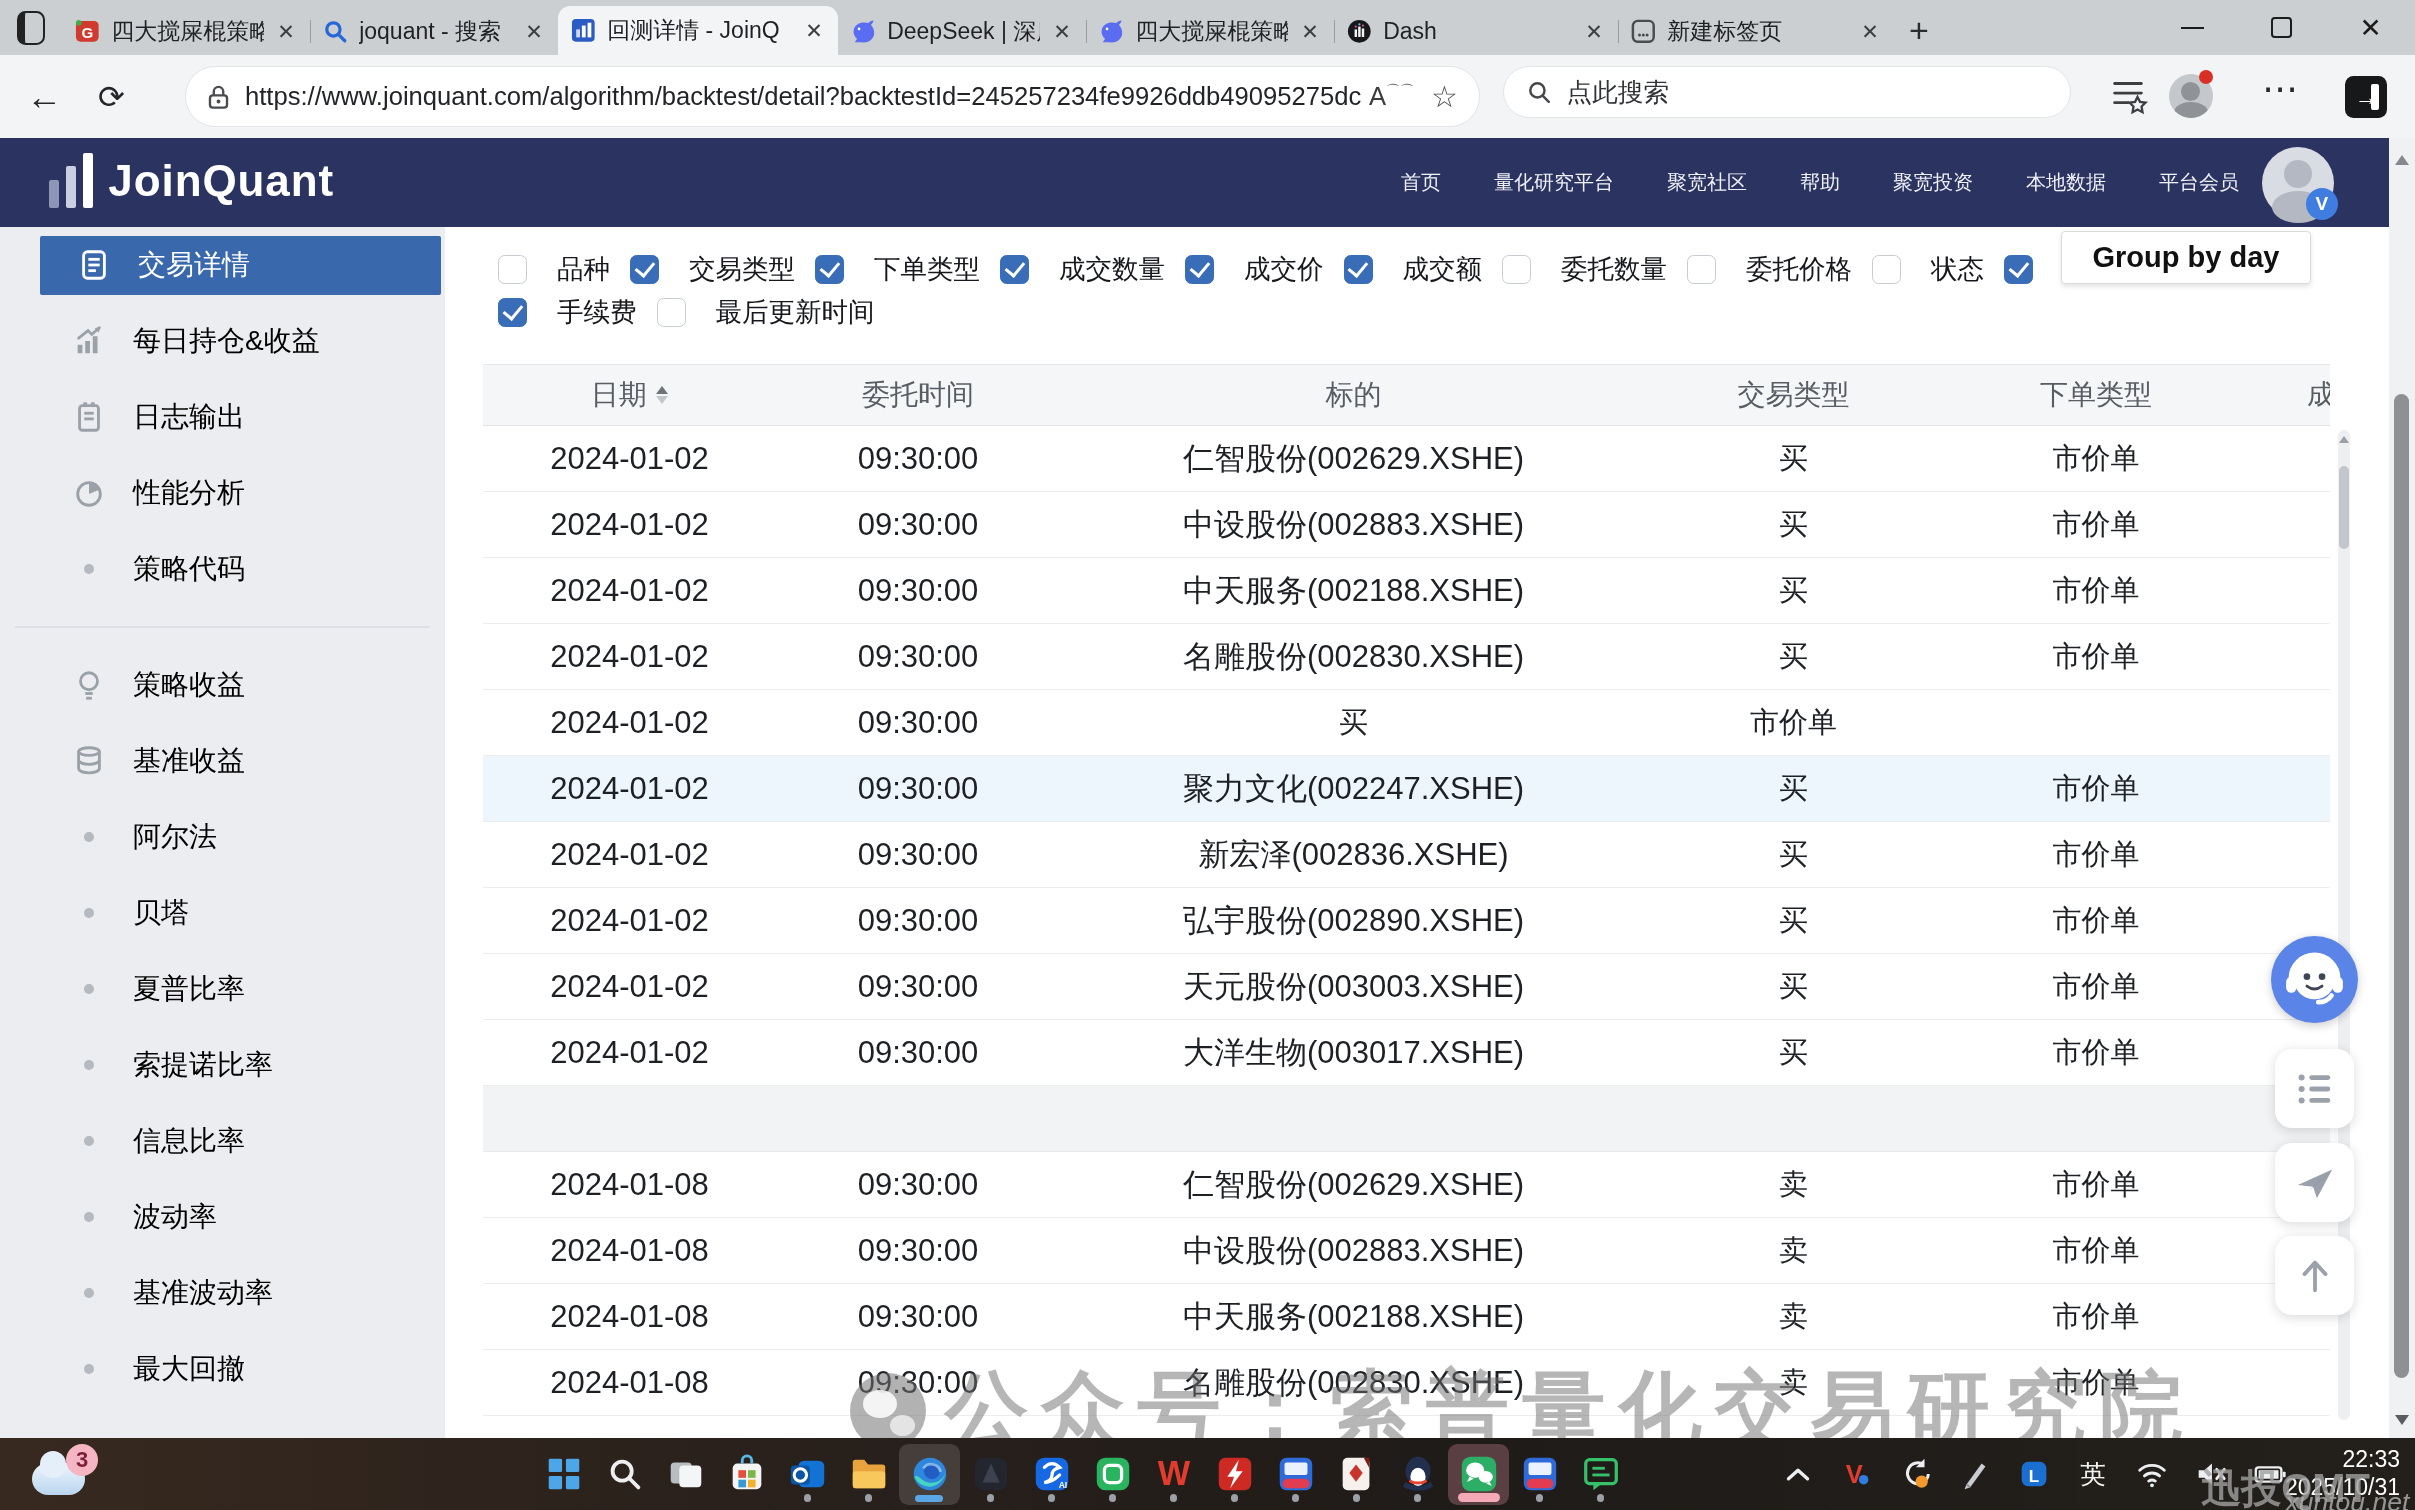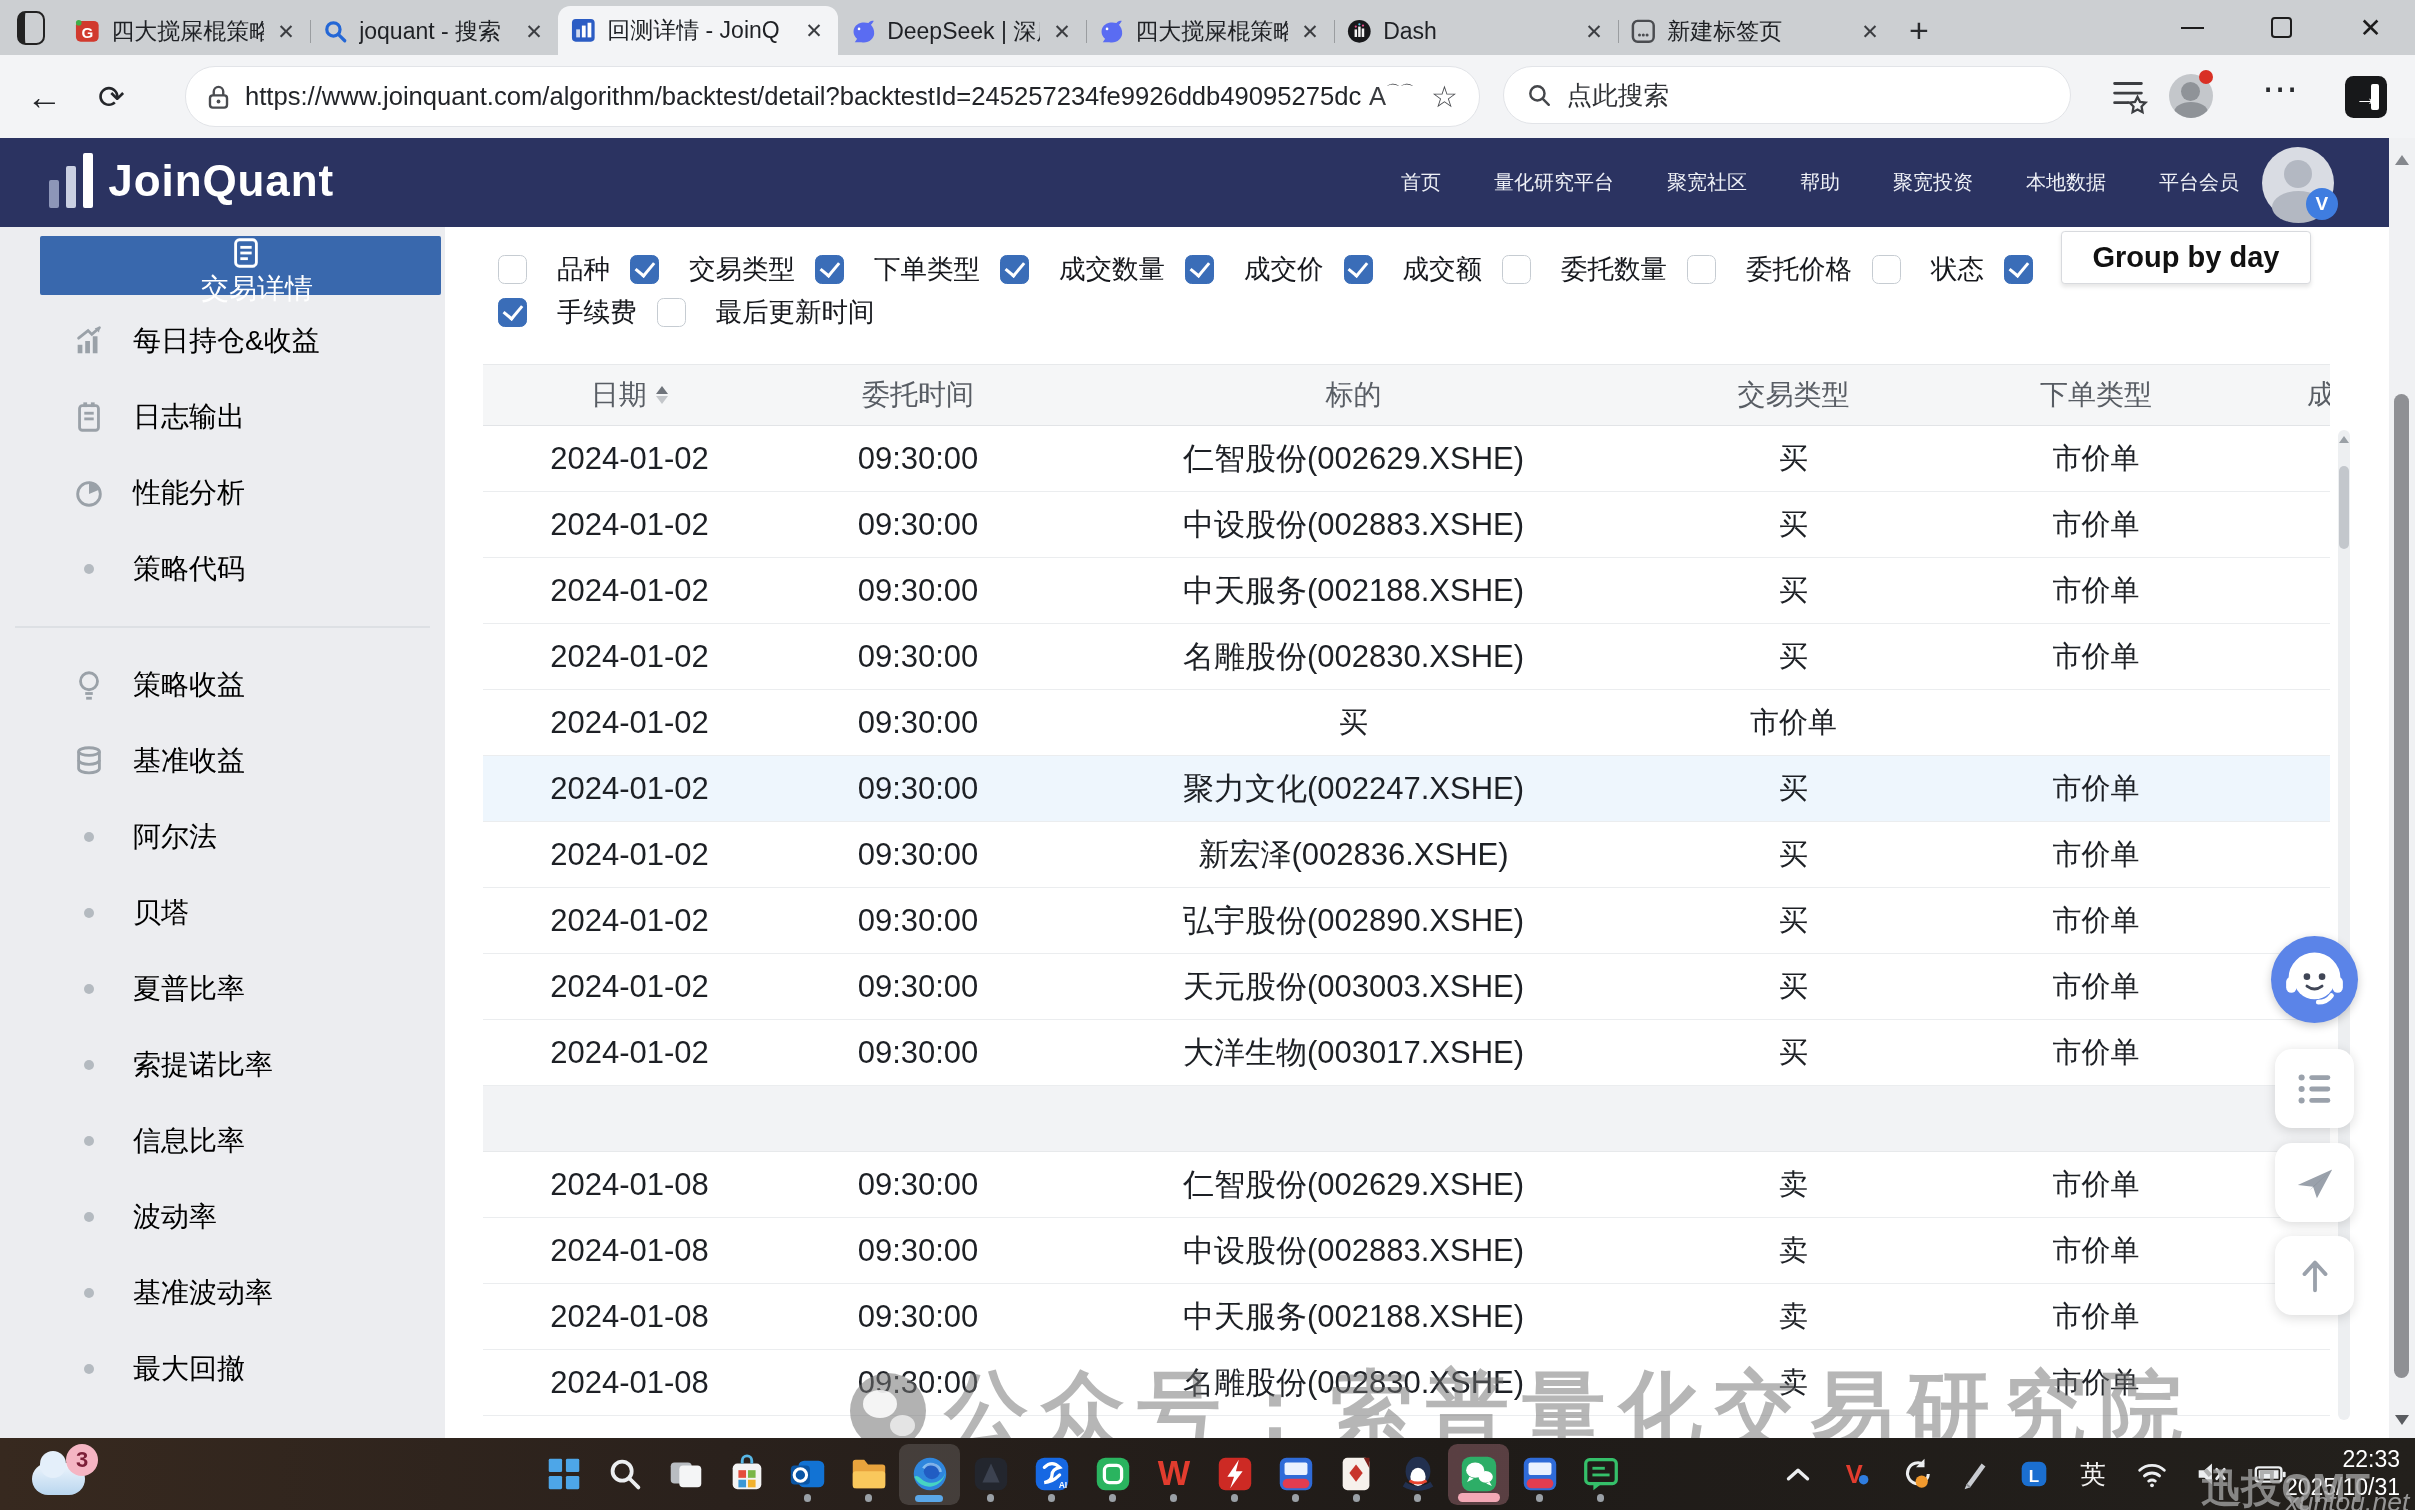--- a/index.html
+++ b/index.html
@@ -32,21 +32,21 @@
   .nav-glyph{position:absolute;top:21px;font-size:36px;color:#24262a;line-height:42px;}
   .back-btn{left:26.5px;}
   .refresh-btn{left:98px;font-size:32px;}
   .url-pill{position:absolute;left:185px;top:11.4px;width:1295px;height:61px;background:#fff;border:0.9px solid #e2e4e8;
             border-radius:30px;display:flex;align-items:center;padding:0 21px;box-sizing:border-box;}
   .url-pill svg{flex:0 0 auto;}
   .url-text{flex:1;font-size:25.6px;color:#222428;margin-left:15px;white-space:nowrap;overflow:hidden;}
   .aloud{font-size:25.6px;color:#3a3c40;margin:0 17px 0 7.6px;}
   .aloud sup{font-size:14px;}
   .star-btn{font-size:30px;color:#4a4c50;}
-  .search-pill{position:absolute;left:1503px;top:11.4px;width:568px;height:58px;background:#fff;border:0.9px solid #e2e4e8;
+  .search-pill{position:absolute;left:1503px;top:11.4px;width:568px;height:52px;background:#fff;border:0.9px solid #e2e4e8;
             border-radius:30px;display:flex;align-items:center;padding:0 23px;box-sizing:border-box;}
   .search-text{font-size:25.6px;color:#303236;margin-left:15px;}
   .addr-ic{position:absolute;top:19px;}
   .collections{left:2107px;}
   .profile{left:2169px;top:19px;width:44px;height:44px;border-radius:50%;background:#c4c7cb;position:absolute;overflow:hidden;}
   .profile::before{content:"";position:absolute;left:12.3px;top:7.6px;width:19px;height:19px;border-radius:50%;background:#8f9398;}
   .profile::after{content:"";position:absolute;left:4.7px;top:28px;width:34px;height:21px;border-radius:50%;background:#8f9398;}
   .profile-dot{position:absolute;left:2199px;top:15px;width:14px;height:14px;border-radius:50%;background:#d93025;z-index:2;}
   .more-btn{left:2262px;font-size:36px;color:#27292d;top:13.2px;position:absolute;}
   .split-btn{left:2345px;top:21px;position:absolute;width:42px;height:42px;background:#17181a;border-radius:8.5px;
@@ -69,21 +69,21 @@
   .nav-avatar::after{content:"";position:absolute;left:9.5px;top:44px;width:53px;height:32px;border-radius:50%;background:#b3b8c2;}
   .avatar-badge{position:absolute;right:-3.8px;bottom:-1.9px;width:32px;height:32px;border-radius:50%;background:#3f7de0;
                 color:#fff;font-size:19px;font-weight:bold;display:flex;align-items:center;justify-content:center;z-index:2;}
 
   
   .sidebar{position:absolute;left:0;top:227px;width:445px;height:1211px;background:#ecedf0;padding-top:0;box-sizing:border-box;}
   .side-item{height:76px;display:flex;align-items:center;padding-left:68px;color:#000000;font-size:28px;position:relative;}
   .side-item .s-ic{width:42px;height:36px;display:flex;align-items:center;justify-content:center;margin-right:23px;color:#9aa1a8;}
   .side-item .s-ic svg{width:34px;height:34px;}
   .side-item .bullet{width:10.4px;height:10.4px;border-radius:50%;background:#b4bac0;}
-  .side-item.active{height:59px;margin:8.5px 3.8px 8.5px 40px;padding-left:33px;background:#3968ad;border-radius:1.9px;color:#fff;flex-direction:column;}
+  .side-item.active{height:59px;margin:8.5px 3.8px 8.5px 40px;padding-left:33px;background:#3968ad;border-radius:1.9px;color:#fff;}
   .side-item.active .s-ic{color:#fff;}
   .side-divider{height:40px;display:flex;align-items:center;padding:0 15px;}
   .side-divider i{display:block;width:100%;height:1.9px;background:#dde0e4;}
 
   
   .main{position:absolute;left:445px;top:227px;width:1945px;height:1211px;background:#fff;}
   .filters{position:absolute;left:53px;display:flex;align-items:center;gap:20px;height:42px;}
   .filters.r1{top:21px;}
   .filters.r2{top:64px;}
   .filter-item{display:flex;align-items:center;gap:30px;font-size:26.5px;color:#16181d;white-space:nowrap;}

